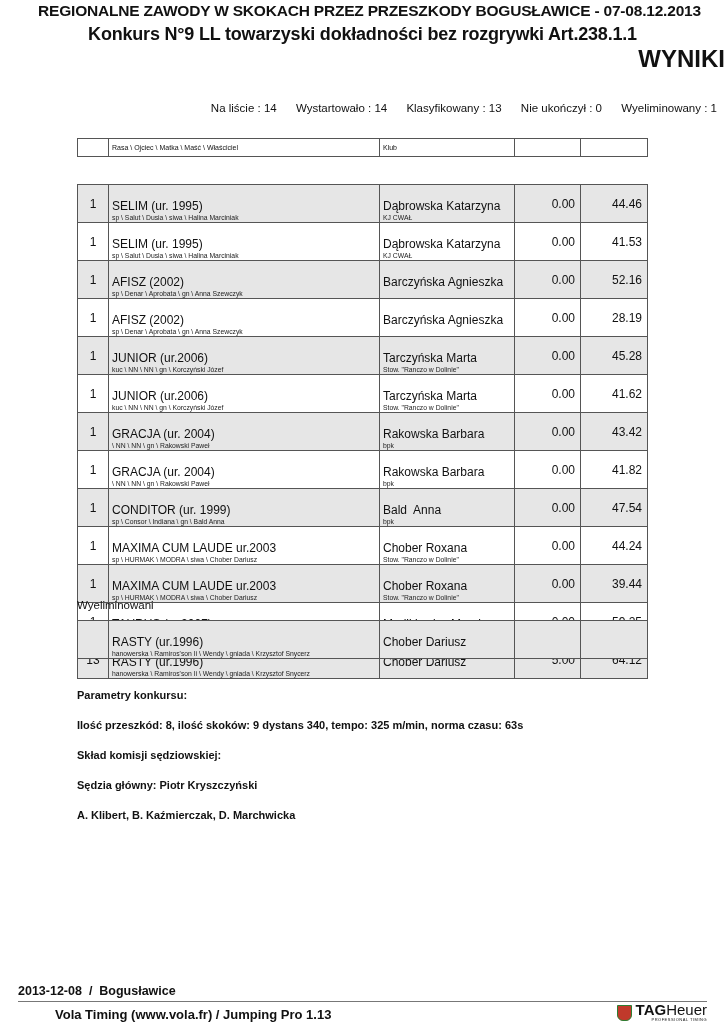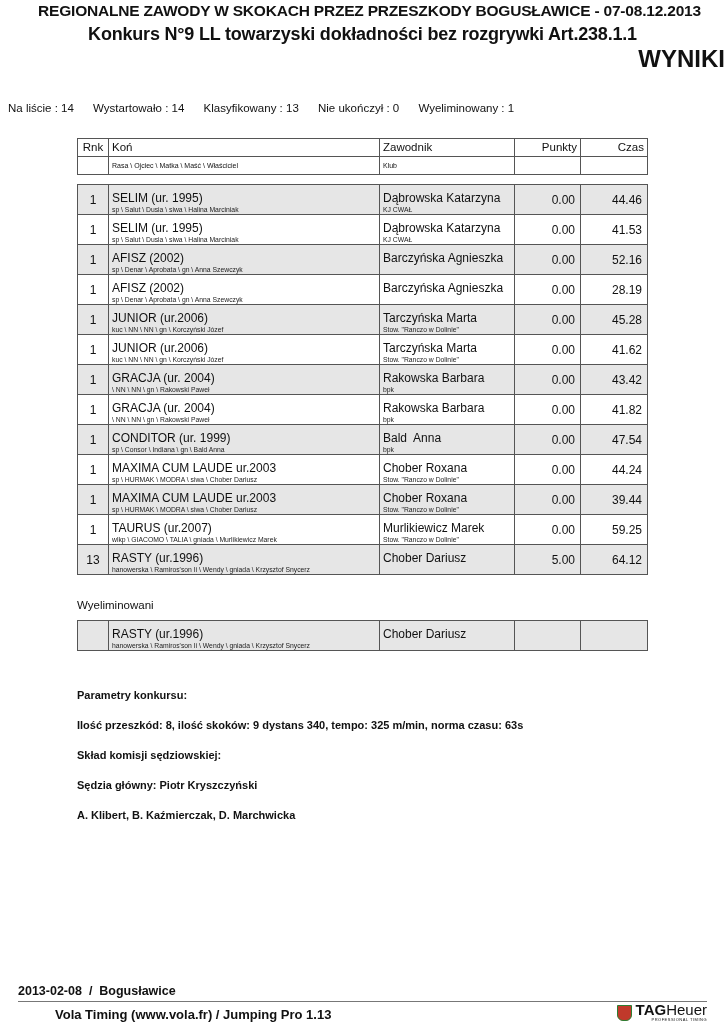--- a/index.html
+++ b/index.html
@@ -1,34 +1,34 @@
 <!DOCTYPE html>
 <html><head>
 <meta charset="utf-8">
 <style>
   html, body { margin: 0; padding: 0; background: #ffffff; }
   body { width: 725px; height: 1024px; position: relative; overflow: hidden; font-family: "Liberation Sans", sans-serif; color: #111; }
   .title1 { position: absolute; top: 2px; left: 0; width: 725px; text-align: center; font-weight: bold; font-size: 15.5px; letter-spacing: -0.2px; padding-left: 7px; }
   .title2 { position: absolute; top: 24px; left: 0; width: 725px; text-align: center; font-weight: bold; font-size: 18px; letter-spacing: -0.2px; }
   .title3 { position: absolute; top: 45px; left: 0; width: 725px; text-align: right; font-weight: bold; font-size: 24px; }
-  .stats { position: absolute; top: 102px; left: 0; width: 725px; text-align: left; font-size: 11.5px; }
+  .stats { position: absolute; top: 102px; left: 0; width: 725px; text-align: right; font-size: 11.5px; }
   .stats span { margin: 0 8px; }
   table { border-collapse: collapse; position: absolute; left: 77px; width: 570px; table-layout: fixed; }
   td { border: 1px solid #555; padding: 0 3px; vertical-align: top; overflow: hidden; white-space: nowrap; }
   .hdr td { font-size: 11.5px; height: 17px; line-height: 17px; }
   .hdr td.sub { font-size: 7px; }
   .hdr-table { top: 138px; }
   .res-table { top: 184px; }
   .res-table td { height: 29px; }
   .elim-table { top: 620px; }
   .elim-table td { height: 29px; }
   .shade td { background: #e6e6e6; }
   .rk { text-align: center; font-size: 12px; vertical-align: middle; }
   .num { text-align: right; font-size: 12px; vertical-align: middle; padding-right: 5px; padding-left: 18px; }
-  .main { font-size: 12px; line-height: 14px; padding-top: 6px; }
+  .main { font-size: 12px; line-height: 14px; padding-top: 14px; }
   .sub2 { font-size: 6.8px; line-height: 9px; color: #222; }
   .right { text-align: right; }
   .section { position: absolute; left: 77px; font-size: 11.5px; }
   .bold { font-weight: bold; font-size: 11px; }
   .footer1 { position: absolute; top: 984px; left: 18px; right: 18px; font-weight: bold; font-size: 12.5px; display: flex; justify-content: space-between; }
   .footer-line { position: absolute; top: 1001px; left: 18px; right: 18px; border-top: 1px solid #777; }
   .footer2 { position: absolute; top: 1007px; left: 18px; font-weight: bold; font-size: 13px; margin-left: 37px; }
   .logo { position: absolute; top: 1003px; right: 18px; display: flex; align-items: center; }
   .logo .shield { width: 13px; height: 14px; background: #c0392b; border: 1px solid #2e7d32; border-radius: 0 0 6px 6px; margin-right: 4px; position: relative; }
   .logo .brand { font-size: 15px; line-height: 14px; }
@@ -52,27 +52,20 @@
 
 <table class="hdr-table">
   <colgroup>
       <col style="width:31px">
       <col style="width:271px">
       <col style="width:135px">
       <col style="width:66px">
       <col style="width:67px">
     </colgroup>
   <tbody>
-      <tr class="hdr">
-    <td class="rk" style="font-size:11.5px">Rnk</td>
-    <td>Koń</td>
-    <td>Zawodnik</td>
-    <td class="right">Punkty</td>
-    <td class="right">Czas</td>
-  </tr>
   <tr class="hdr">
     <td></td>
     <td class="sub">Rasa \ Ojciec \ Matka \ Maść \ Właściciel</td>
     <td class="sub">Klub</td>
     <td></td>
     <td></td>
   </tr>
 </tbody>
   </table>
 
@@ -284,21 +277,21 @@
     </tbody>
 </table>
 
 <div class="section bold" style="top:689px;">Parametry konkursu:</div>
 <div class="section bold" style="top:719px;">Ilość przeszkód: 8, ilość skoków: 9 dystans 340, tempo: 325 m/min, norma czasu: 63s</div>
 <div class="section bold" style="top:749px;">Skład komisji sędziowskiej:</div>
 <div class="section bold" style="top:779px;">Sędzia główny: Piotr Kryszczyński</div>
 <div class="section bold" style="top:809px;">A. Klibert, B. Kaźmierczak, D. Marchwicka</div>
 
 <div class="footer1">
-  <span style="white-space:pre">2013-02-08  /  Bogusławice</span>
+  <span style="white-space:pre">2013-12-08  /  Bogusławice</span>
 </div>
 <div class="footer-line"></div>
 <div class="footer2">Vola Timing (www.vola.fr) / Jumping Pro 1.13</div>
 <div class="logo">
   <div class="shield"></div>
   <div>
     <div class="brand"><b>TAG</b><span>Heuer</span></div>
     <div class="tag">PROFESSIONAL TIMING</div>
   </div>
 </div>

